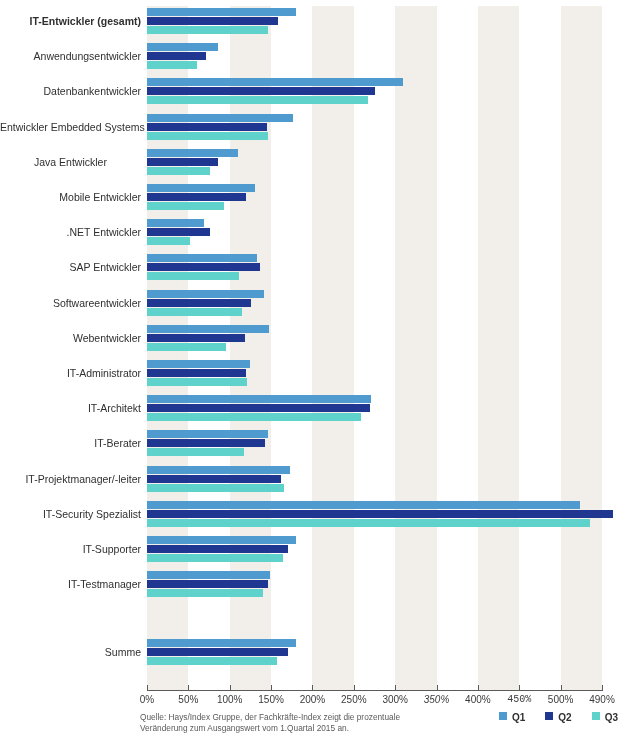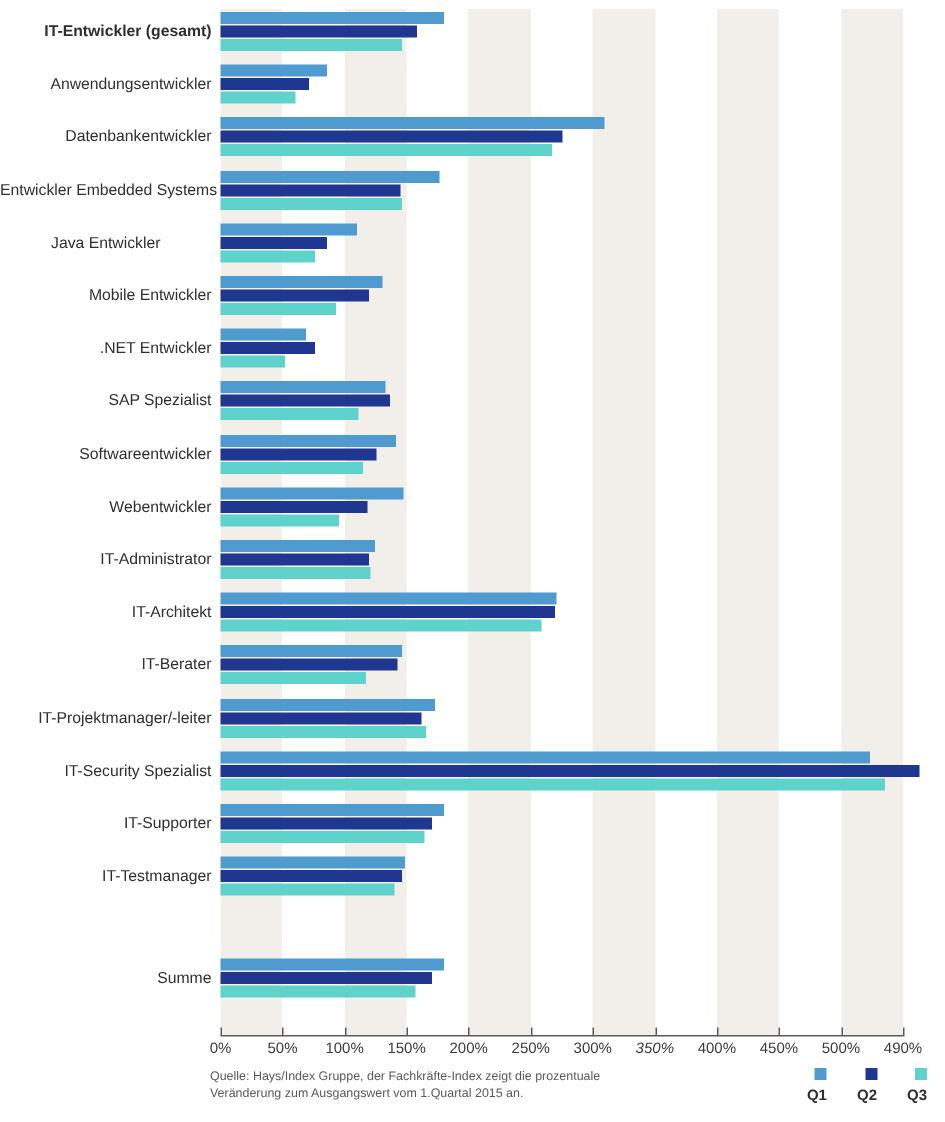--- a/index.html
+++ b/index.html
@@ -119,23 +119,22 @@
   .legend {
     position: absolute;
     right: 12px;
     top: 712px;
     display: flex;
     gap: 20px;
     align-items: center;
   }
   .legend-item {
     display: flex;
-    align-items: flex-end;
+    align-items: flex-start;
     gap: 5px;
-    flex-direction: column;
   }
   .legend-swatch {
     width: 8px;
     height: 8px;
     display: inline-block;
   }
   .legend-text {
     font-size: 10px;
     font-weight: bold;
     color: #2f2f2f;
@@ -250,21 +249,21 @@
   </div>
 
   <div class="labels-layer" id="labels-layer">
       <div class="cat-label bold" style="top: 9px;">IT-Entwickler (gesamt)</div>
       <div class="cat-label" style="top: 44.2px;">Anwendungsentwickler</div>
       <div class="cat-label" style="top: 79.4px;">Datenbankentwickler</div>
       <div class="cat-label" style="top: 114.6px;">Entwickler Embedded Systems</div>
       <div class="cat-label" style="top: 149.8px; text-align: center;">Java Entwickler</div>
       <div class="cat-label" style="top: 185px;">Mobile Entwickler</div>
       <div class="cat-label" style="top: 220.2px;">.NET Entwickler</div>
-      <div class="cat-label" style="top: 255.4px;">SAP Spezialist</div>
+      <div class="cat-label" style="top: 255.4px;">SAP Entwickler</div>
       <div class="cat-label" style="top: 290.6px;">Softwareentwickler</div>
       <div class="cat-label" style="top: 325.8px;">Webentwickler</div>
       <div class="cat-label" style="top: 361px;">IT-Administrator</div>
       <div class="cat-label" style="top: 396.2px;">IT-Architekt</div>
       <div class="cat-label" style="top: 431.4px;">IT-Berater</div>
       <div class="cat-label" style="top: 466.6px;">IT-Projektmanager/-leiter</div>
       <div class="cat-label" style="top: 501.8px;">IT-Security Spezialist</div>
       <div class="cat-label" style="top: 537px;">IT-Supporter</div>
       <div class="cat-label" style="top: 572.2px;">IT-Testmanager</div>
       <div class="cat-label" style="top: 640.4px;">Summe</div>
@@ -284,21 +283,21 @@
       <div class="tick-label" style="left: 312.455px;">200%</div>
       <div class="tick" style="left: 353.818px;"></div>
       <div class="tick-label" style="left: 353.818px;">250%</div>
       <div class="tick" style="left: 395.182px;"></div>
       <div class="tick-label" style="left: 395.182px;">300%</div>
       <div class="tick" style="left: 436.545px;"></div>
       <div class="tick-label" style="left: 436.545px; font-style: italic;">350%</div>
       <div class="tick" style="left: 477.909px;"></div>
       <div class="tick-label" style="left: 477.909px;">400%</div>
       <div class="tick" style="left: 519.273px;"></div>
-      <div class="tick-label" style="left: 519.273px;">450%</div>
+      <div class="tick-label" style="left: 519.273px; font-family: Liberation Mono, monospace;">450%</div>
       <div class="tick" style="left: 560.636px;"></div>
       <div class="tick-label" style="left: 560.636px;">500%</div>
       <div class="tick" style="left: 602px;"></div>
       <div class="tick-label" style="left: 602px;">490%</div>
     </div>
 
   <div class="source-note">
     <div>Quelle: Hays/Index Gruppe, der Fachkräfte-Index zeigt die prozentuale</div>
     <div>Veränderung zum Ausgangswert vom 1.Quartal 2015 an.</div>
   </div>

